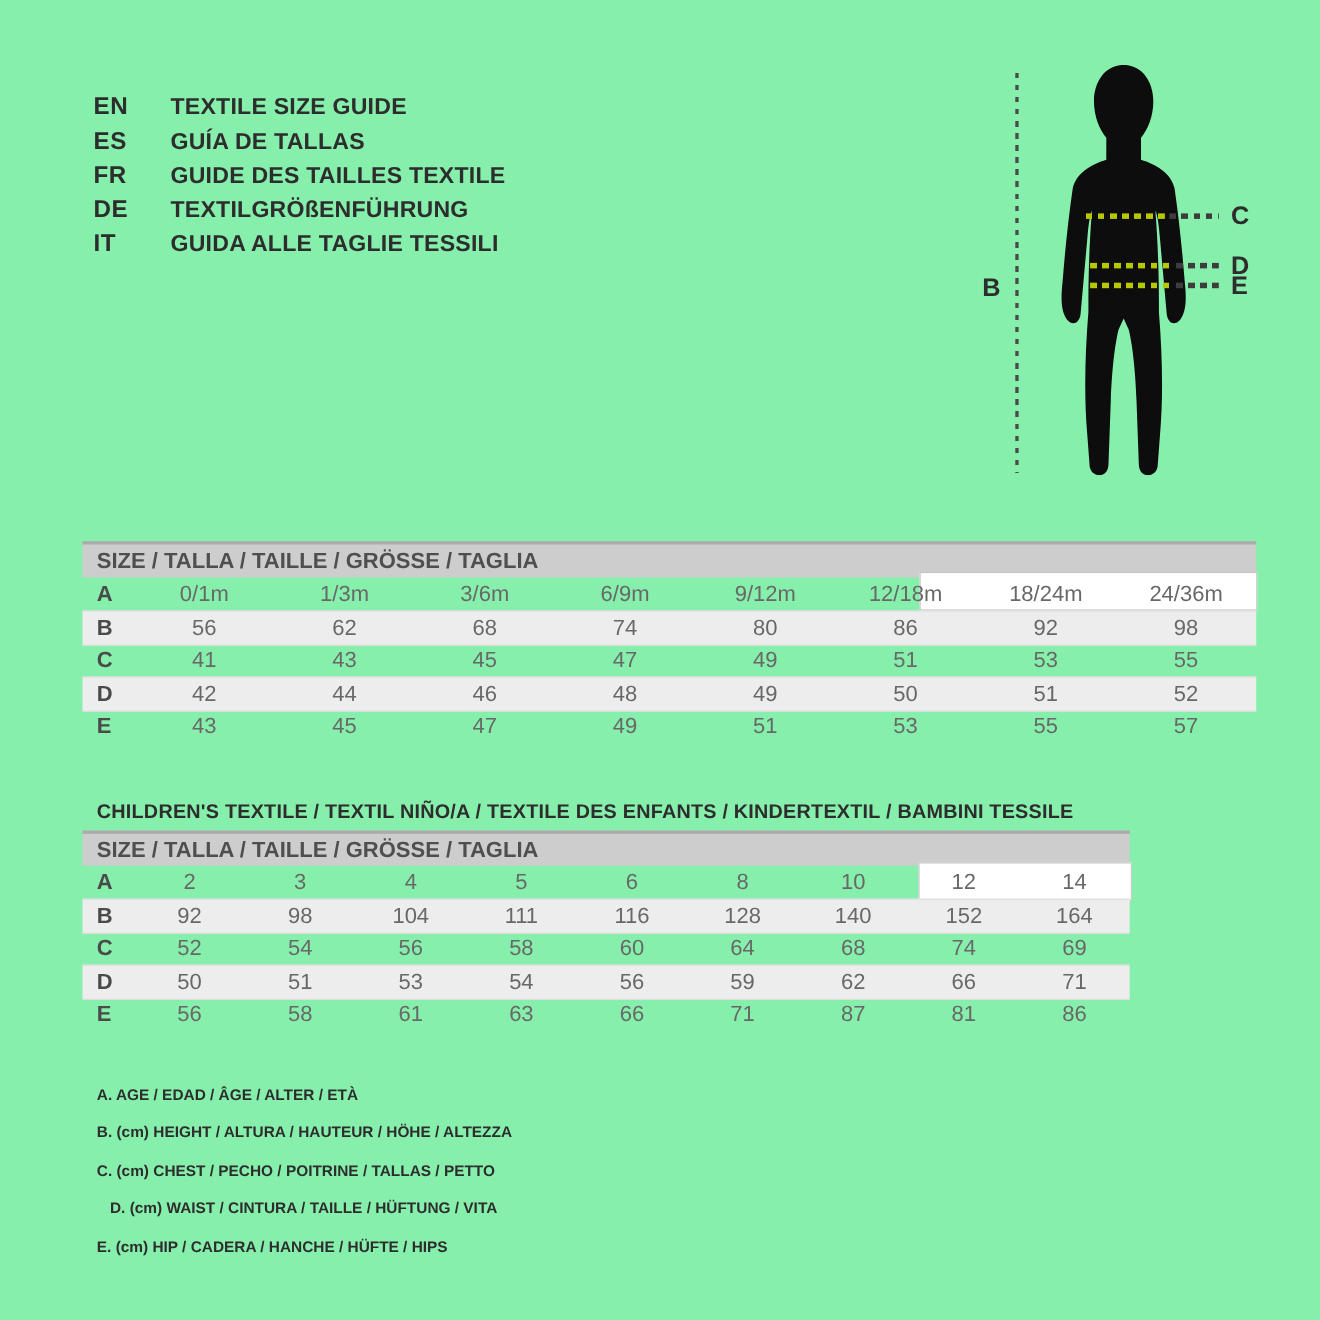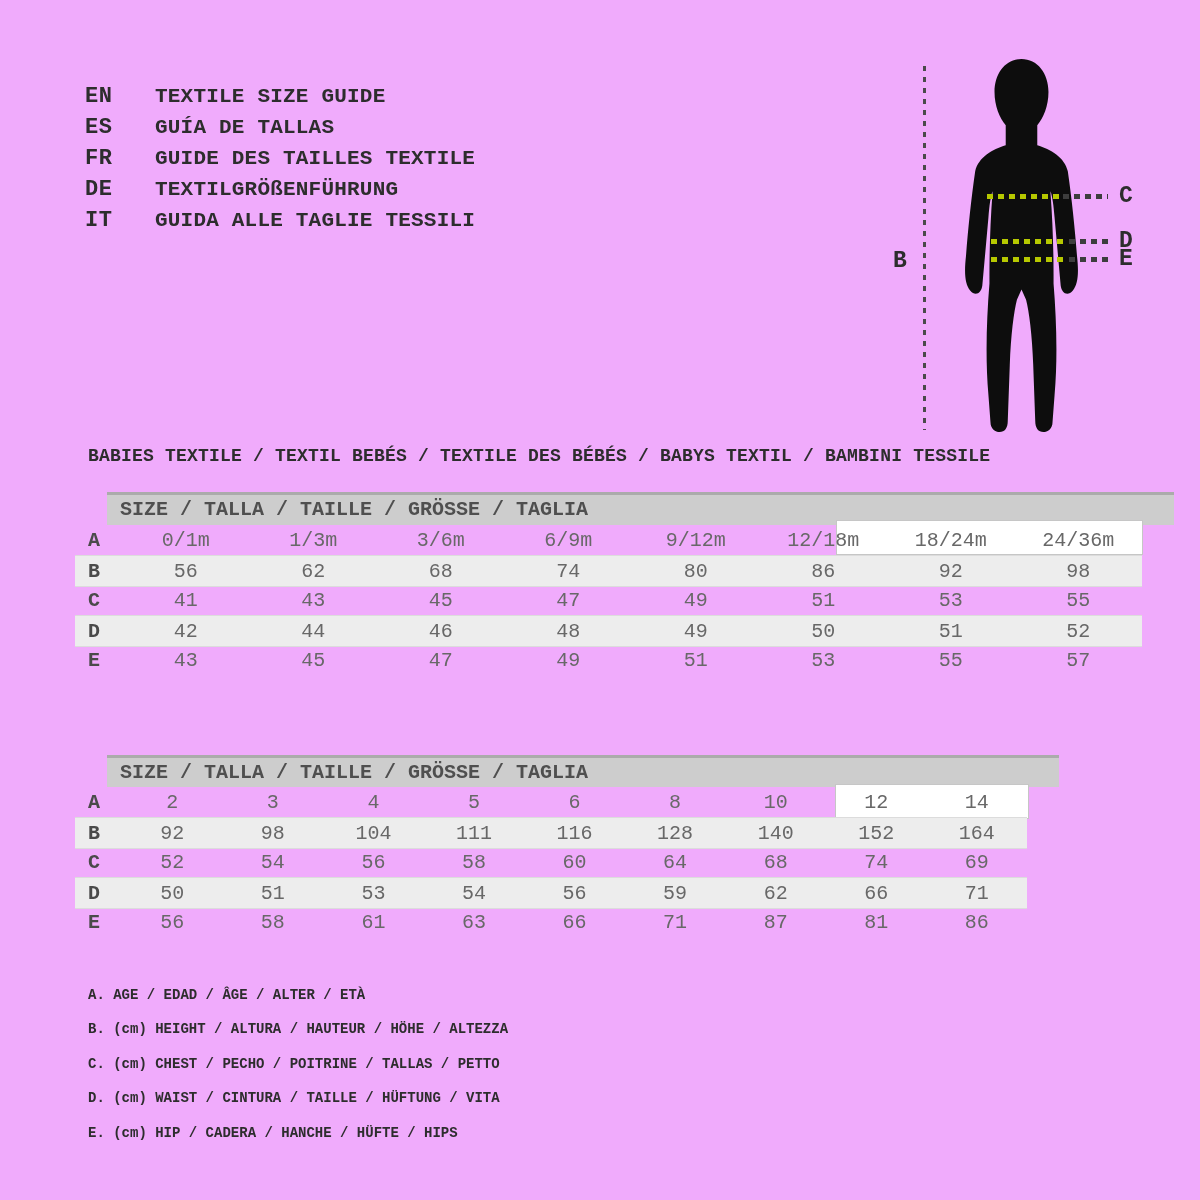--- a/index.html
+++ b/index.html
@@ -1,38 +1,38 @@
 <!DOCTYPE html>
 <html><head>
 <meta charset="utf-8">
 <style>
   html,body { margin:0; padding:0; background:#ffffff; }
   .canvas {
-    position:relative; width:1200px; height:1200px; background:#f0abfc;
-    font-family:Liberation Mono, monospace; overflow:hidden;
+    position:relative; width:1200px; height:1200px; background:#86efac;
+    font-family:Liberation Sans, sans-serif; overflow:hidden;
   }
   
   .lang-row { position:absolute; left:85px; height:26px; white-space:nowrap; }
   .lang-code { display:inline-block; width:70px; font-weight:bold; font-size:22px; color:#2d2d2d; letter-spacing:0.5px; }
   .lang-label { font-weight:bold; font-size:21px; color:#2d2d2d; letter-spacing:0.2px; }
 
   
   .sil { position:absolute; left:964px; top:59px; width:115px; height:373px; }
   .vline-b { position:absolute; left:923px; top:66px; width:3px; height:364px;
              background:repeating-linear-gradient(180deg,#4a4a4a 0 5px,rgba(0,0,0,0) 5px 11px); }
   .hline { position:absolute; height:5px; }
   .hline.yellow { background:repeating-linear-gradient(90deg,#b6c800 0 6px,rgba(0,0,0,0) 6px 11px); }
   .hline.dark   { background:repeating-linear-gradient(90deg,#3d3d3d 0 6px,rgba(0,0,0,0) 6px 11px); }
   .mlabel { position:absolute; font-weight:bold; font-size:23px; color:#2d2d2d; line-height:23px; }
 
   
   .sect-title { position:absolute; left:88px; font-weight:bold; font-size:18px; color:#2d2d2d; white-space:nowrap; letter-spacing:0.2px; }
 
   
-  .size-bar { position:absolute; left:75px; background:#cdcdcd; border-top:3px solid #ababab; z-index:0;margin-left:32px; }
+  .size-bar { position:absolute; left:75px; background:#cdcdcd; border-top:3px solid #ababab; z-index:0; }
   .size-bar span { display:block; padding-left:13px; font-weight:bold; font-size:20px; color:#4f4f4f; line-height:30px; white-space:nowrap; }
   .trow { position:absolute; left:75px; height:30px; display:flex; align-items:center; z-index:2; font-size:20px; }
   .trow.stripe { background:#ededed; border-top:1px solid #dcdcdc; border-bottom:1px solid #dcdcdc; }
   .tlabel { width:34px; padding-left:13px; font-weight:bold; color:#4a4a4a; flex:0 0 auto; }
   .tcell { flex:1 1 0; text-align:center; color:#686868; }
   .babies-w { width:1067px; }
   .children-w { width:952px; }
   .hl-box { position:absolute; background:#ffffff; border:1px solid #c6c6c6; z-index:1; }
 
   
@@ -83,21 +83,20 @@
 
     <div class="hline yellow" style="left:991px; top:239px; width:74px;"></div>
     <div class="hline dark" style="left:1069px; top:239px; width:39px;"></div>
     <div class="mlabel" style="left:1119px; top:230px;">D</div>
 
     <div class="hline yellow" style="left:991px; top:257px; width:74px;"></div>
     <div class="hline dark" style="left:1069px; top:257px; width:39px;"></div>
     <div class="mlabel" style="left:1119px; top:248px;">E</div>
   </div>
 
-  <div class="sect-title" style="top:446px;">BABIES TEXTILE / TEXTIL BEBÉS / TEXTILE DES BÉBÉS / BABYS TEXTIL / BAMBINI TESSILE</div>
 
   <div>
     <div class="size-bar" style="top:492px; width:1067px; height:30px;">
       <span>SIZE / TALLA / TAILLE / GRÖSSE / TAGLIA</span>
     </div>
     <div class="hl-box" style="left:836px; top:520px; width:305px; height:33px;"></div>
 
     <div class="trow babies-w" style="top:525px;">
       <span class="tlabel">A</span>
       <span class="tcell">0/1m</span>
@@ -148,20 +147,21 @@
       <span class="tcell">45</span>
       <span class="tcell">47</span>
       <span class="tcell">49</span>
       <span class="tcell">51</span>
       <span class="tcell">53</span>
       <span class="tcell">55</span>
       <span class="tcell">57</span>
     </div>
   </div>
 
+  <div class="sect-title" style="top:728px;">CHILDREN'S TEXTILE / TEXTIL NIÑO/A / TEXTILE DES ENFANTS / KINDERTEXTIL / BAMBINI TESSILE</div>
 
   <div>
     <div class="size-bar" style="top:755px; width:952px; height:29px;">
       <span>SIZE / TALLA / TAILLE / GRÖSSE / TAGLIA</span>
     </div>
     <div class="hl-box" style="left:835px; top:784px; width:192px; height:33px;"></div>
 
     <div class="trow children-w" style="top:787px;">
       <span class="tlabel">A</span>
       <span class="tcell">2</span>
@@ -221,17 +221,17 @@
       <span class="tcell">87</span>
       <span class="tcell">81</span>
       <span class="tcell">86</span>
     </div>
   </div>
 
   <div>
     <div class="legend-line" style="top:983px;">A. AGE / EDAD / ÂGE / ALTER / ETÀ</div>
     <div class="legend-line" style="top:1017px;">B. (cm) HEIGHT / ALTURA / HAUTEUR / HÖHE / ALTEZZA</div>
     <div class="legend-line" style="top:1052px;">C. (cm) CHEST / PECHO / POITRINE / TALLAS / PETTO</div>
-    <div class="legend-line" style="top:1086px;">D. (cm) WAIST / CINTURA / TAILLE / HÜFTUNG / VITA</div>
+    <div class="legend-line" style="top:1086px;margin-left:12px;">D. (cm) WAIST / CINTURA / TAILLE / HÜFTUNG / VITA</div>
     <div class="legend-line" style="top:1121px;">E. (cm) HIP / CADERA / HANCHE / HÜFTE / HIPS</div>
   </div>
 
 </div>
 
 </body></html>

